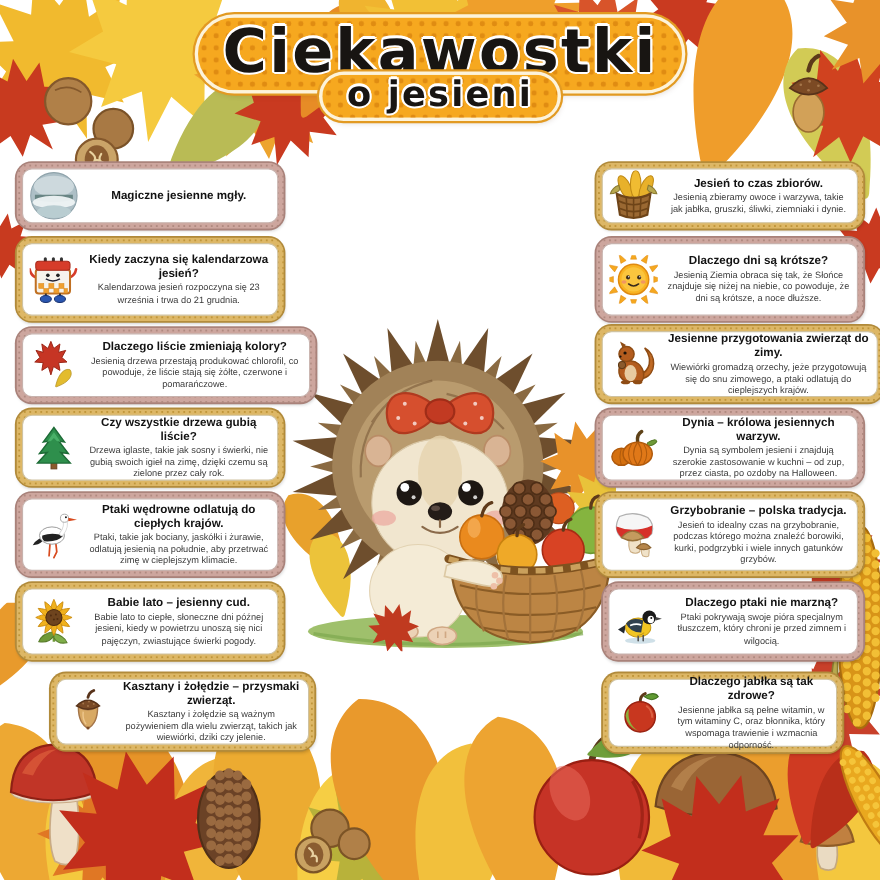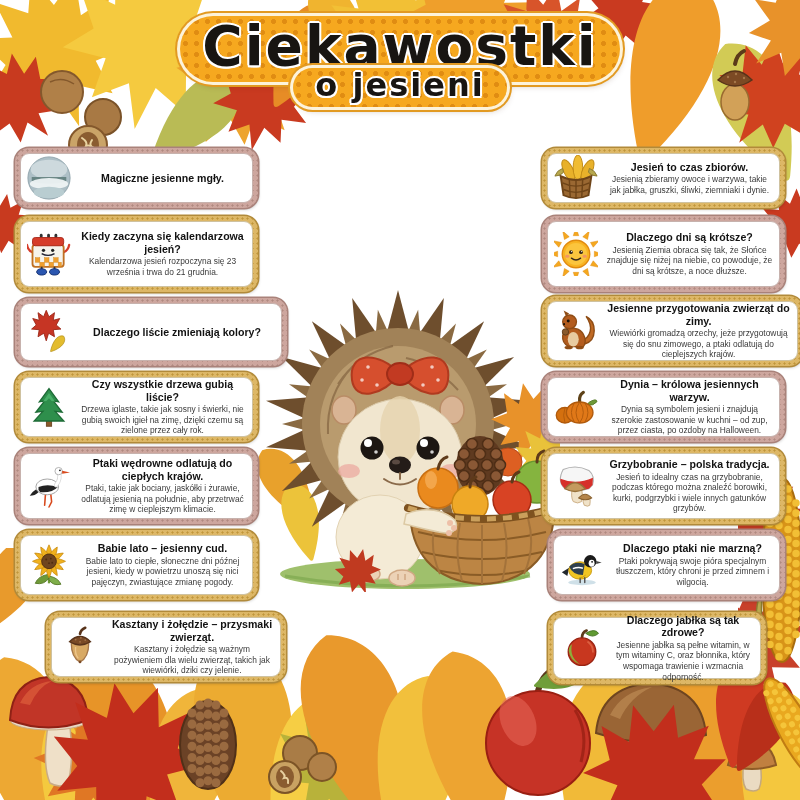--- a/index.html
+++ b/index.html
@@ -389,20 +389,21 @@
 <div class="card pink" style="left:15px;top:298px;width:272px;height:68px">
   <div class="card-inner">
     <div class="card-icon">
       <svg width="44" height="46" viewBox="0 0 48 48">
         <path transform="translate(21,17) scale(0.32)" d="M0,-52 L9,-30 L28,-44 L24,-18 L46,-24 L34,-2 L50,12 L24,14 L28,38 L8,26 L0,52 L-8,26 L-28,38 L-24,14 L-50,12 L-34,-2 L-46,-24 L-24,-18 L-28,-44 L-9,-30 Z" fill="#c63524" stroke="#9a2415" stroke-width="3"></path>
         <path transform="translate(33,37) rotate(40) scale(0.22)" d="M0,-50 C26,-42 34,-6 2,48 C0,51 -2,51 -4,46 C-30,-6 -24,-42 0,-50 Z" fill="#e3bc2e" stroke="#b08c1a" stroke-width="3"></path>
       </svg>
     </div>
     <div class="card-text">
       <div class="card-title">Dlaczego liście zmieniają kolory?</div>
+      <div class="card-body">Jesienią drzewa przestają produkować chlorofil, co powoduje, że liście stają się żółte, czerwone i pomarańczowe.</div>
     </div>
   </div>
 </div>
 
 <div class="card yellow" style="left:15px;top:372px;width:243px;height:70px">
   <div class="card-inner">
     <div class="card-icon">
       <svg width="42" height="46" viewBox="0 0 48 48">
         <rect x="21" y="39" width="6" height="7" fill="#8a5a2c" stroke="#6a4220"></rect>
         <path d="M24,3 L35,18 L29,17 L39,30 L31,29 L41,40 L7,40 L17,29 L9,30 L19,17 L13,18 Z" fill="#2e8f4c" stroke="#1d6b36" stroke-width="1.5"></path>
@@ -461,21 +462,21 @@
         </g>
         <circle cx="24" cy="20" r="8" fill="#6e441e" stroke="#4e2c10"></circle>
         <circle cx="21" cy="18" r="1" fill="#4e2c10"></circle>
           <circle cx="26" cy="17" r="1" fill="#4e2c10"></circle>
         <circle cx="24" cy="22" r="1" fill="#4e2c10"></circle>
           <circle cx="27.5" cy="21.5" r="1" fill="#4e2c10"></circle>
       </svg>
     </div>
     <div class="card-text">
       <div class="card-title">Babie lato – jesienny cud.</div>
-      <div class="card-body">Babie lato to ciepłe, słoneczne dni późnej jesieni, kiedy w powietrzu unoszą się nici pajęczyn, zwiastujące zmianę pogody.</div>
+      <div class="card-body">Babie lato to ciepłe, słoneczne dni późnej jesieni, kiedy w powietrzu unoszą się nici pajęczyn, zwiastujące świerki pogody.</div>
     </div>
   </div>
 </div>
 
 <div class="card yellow" style="left:46px;top:612px;width:240px;height:70px">
   <div class="card-inner">
     <div class="card-icon">
       <svg width="42" height="46" viewBox="0 0 48 48">
         <path d="M24,9 q1,-5 6,-7" stroke="#58331a" stroke-width="3" fill="none" stroke-linecap="round"></path>
         <path d="M14,19 Q14,36 24,41 Q34,36 34,19 Q24,25 14,19 Z" fill="#d8a964" stroke="#a5764a" stroke-width="1.5"></path>

